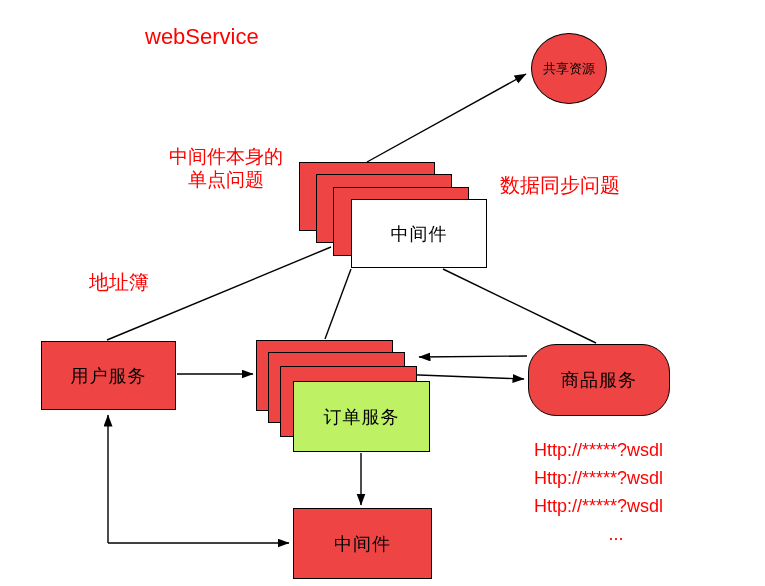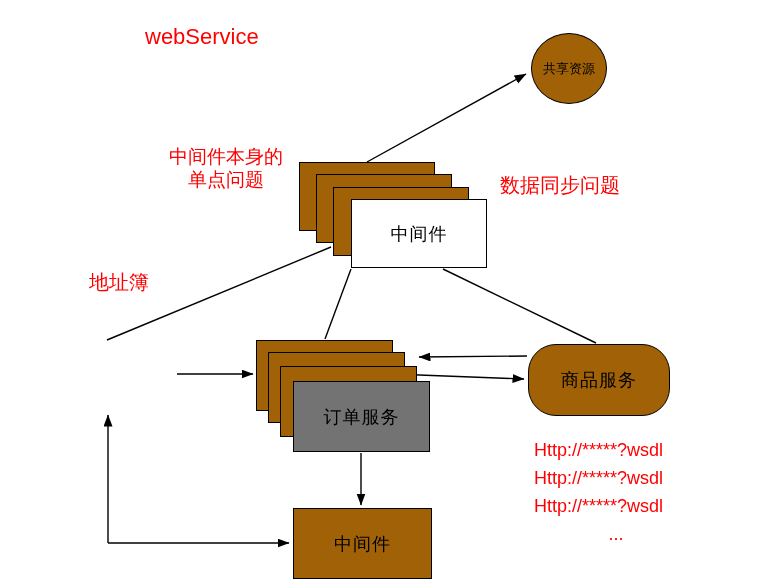--- a/index.html
+++ b/index.html
@@ -12,21 +12,21 @@
     overflow: hidden;
   }
   .wires {
     position: absolute;
     left: 0; top: 0;
     width: 765px; height: 586px;
     z-index: 1;
   }
   .node {
     position: absolute;
-    background: #a16207;
+    background: #ef4444;
     border: 1.5px solid #000000;
     box-sizing: border-box;
     display: flex;
     align-items: center;
     justify-content: center;
     font-size: 18px;
     color: #000000;
     z-index: 2;
     letter-spacing: 1px;
   }
@@ -96,25 +96,28 @@
     <span>共享资源</span>
   </div>
 
   <div class="node stack-layer" style="left:299px; top:162px; width:136px; height:69px;"></div>
   <div class="node stack-layer" style="left:316px; top:174px; width:136px; height:69px;"></div>
   <div class="node stack-layer" style="left:333px; top:187px; width:136px; height:69px;"></div>
   <div class="node stack-front" style="left:351px; top:199px; width:136px; height:69px; position:absolute; background:#fff; border:1.5px solid #000; box-sizing:border-box; display:flex; align-items:center; justify-content:center; font-size:18px; letter-spacing:1px;">
     <span>中间件</span>
   </div>
 
+  <div class="node" style="left:41px; top:341px; width:135px; height:69px;">
+    <span>用户服务</span>
+  </div>
 
   <div class="node stack-layer" style="left:256px; top:340px; width:137px; height:71px;"></div>
   <div class="node stack-layer" style="left:268px; top:352px; width:137px; height:71px;"></div>
   <div class="node stack-layer" style="left:280px; top:366px; width:137px; height:71px;"></div>
-  <div class="node stack-front" style="left:293px; top:381px; width:137px; height:71px; position:absolute; background:#737373; border:1.5px solid #000; box-sizing:border-box; display:flex; align-items:center; justify-content:center; font-size:18px; letter-spacing:1px;">
+  <div class="node stack-front" style="left:293px; top:381px; width:137px; height:71px; position:absolute; background:#bef264; border:1.5px solid #000; box-sizing:border-box; display:flex; align-items:center; justify-content:center; font-size:18px; letter-spacing:1px;">
     <span>订单服务</span>
   </div>
 
   <div class="node" style="left:528px; top:344px; width:142px; height:72px;border-radius:28px;">
     <span>商品服务</span>
   </div>
 
   <div class="node" style="left:293px; top:508px; width:139px; height:71px;">
     <span>中间件</span>
   </div>

